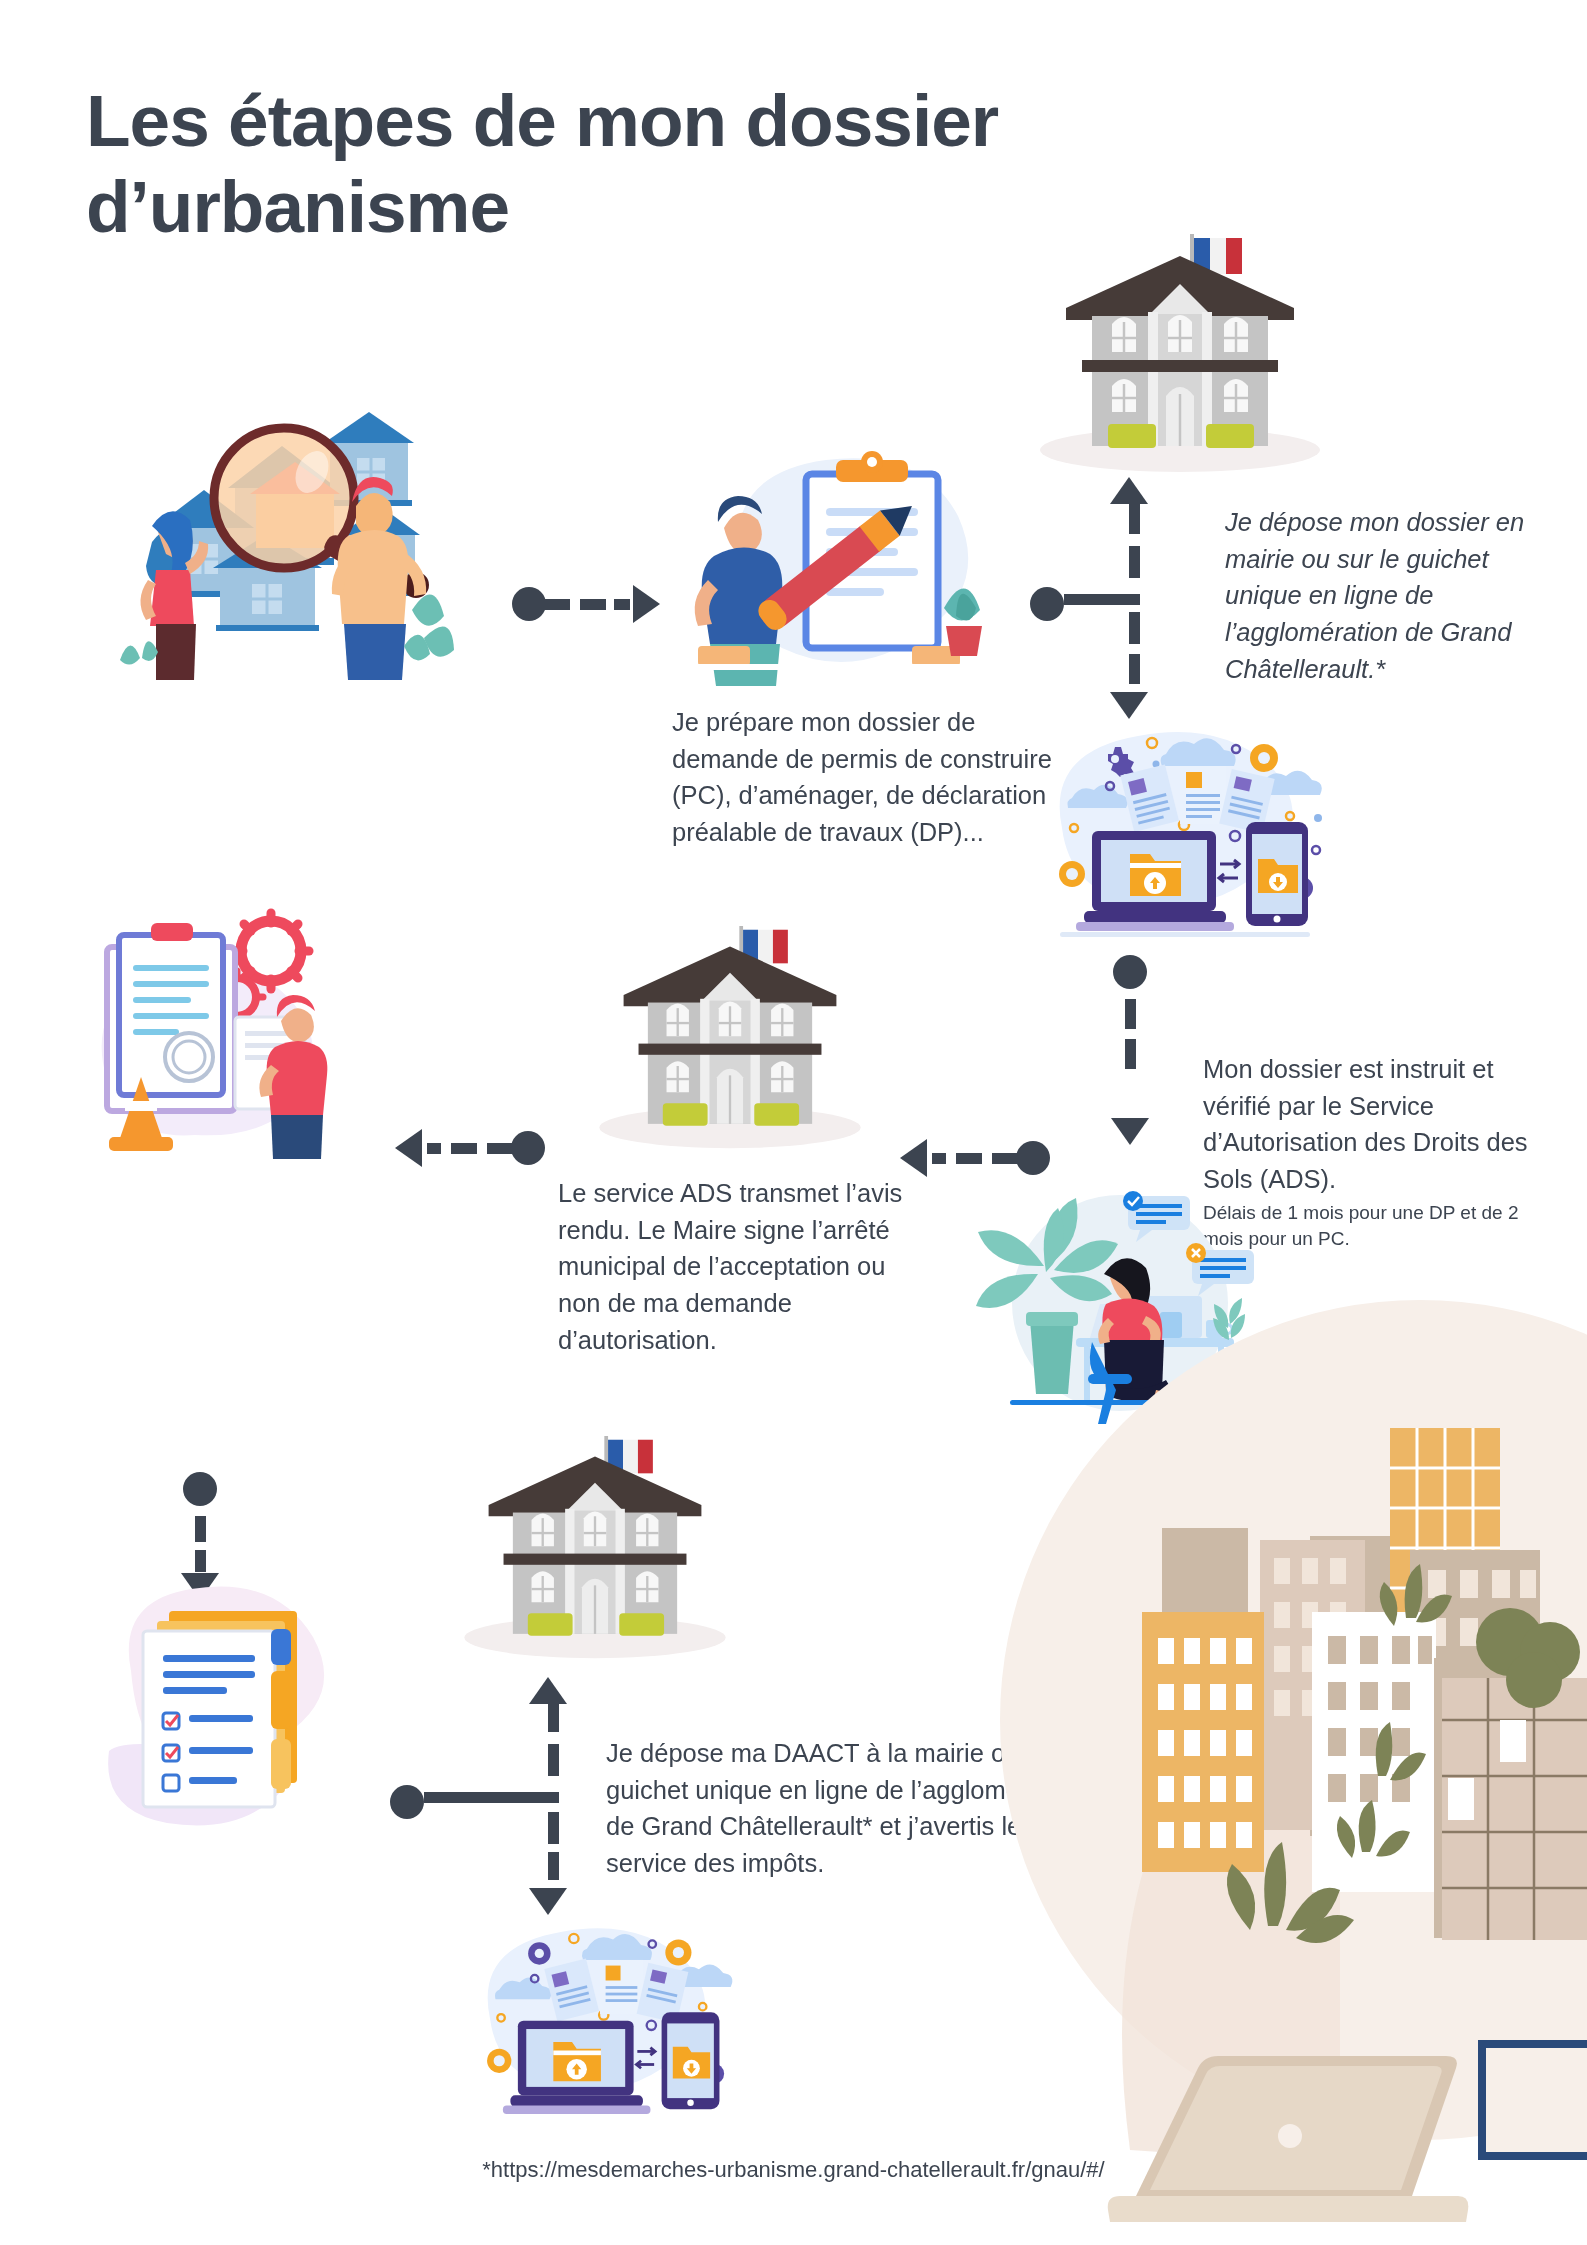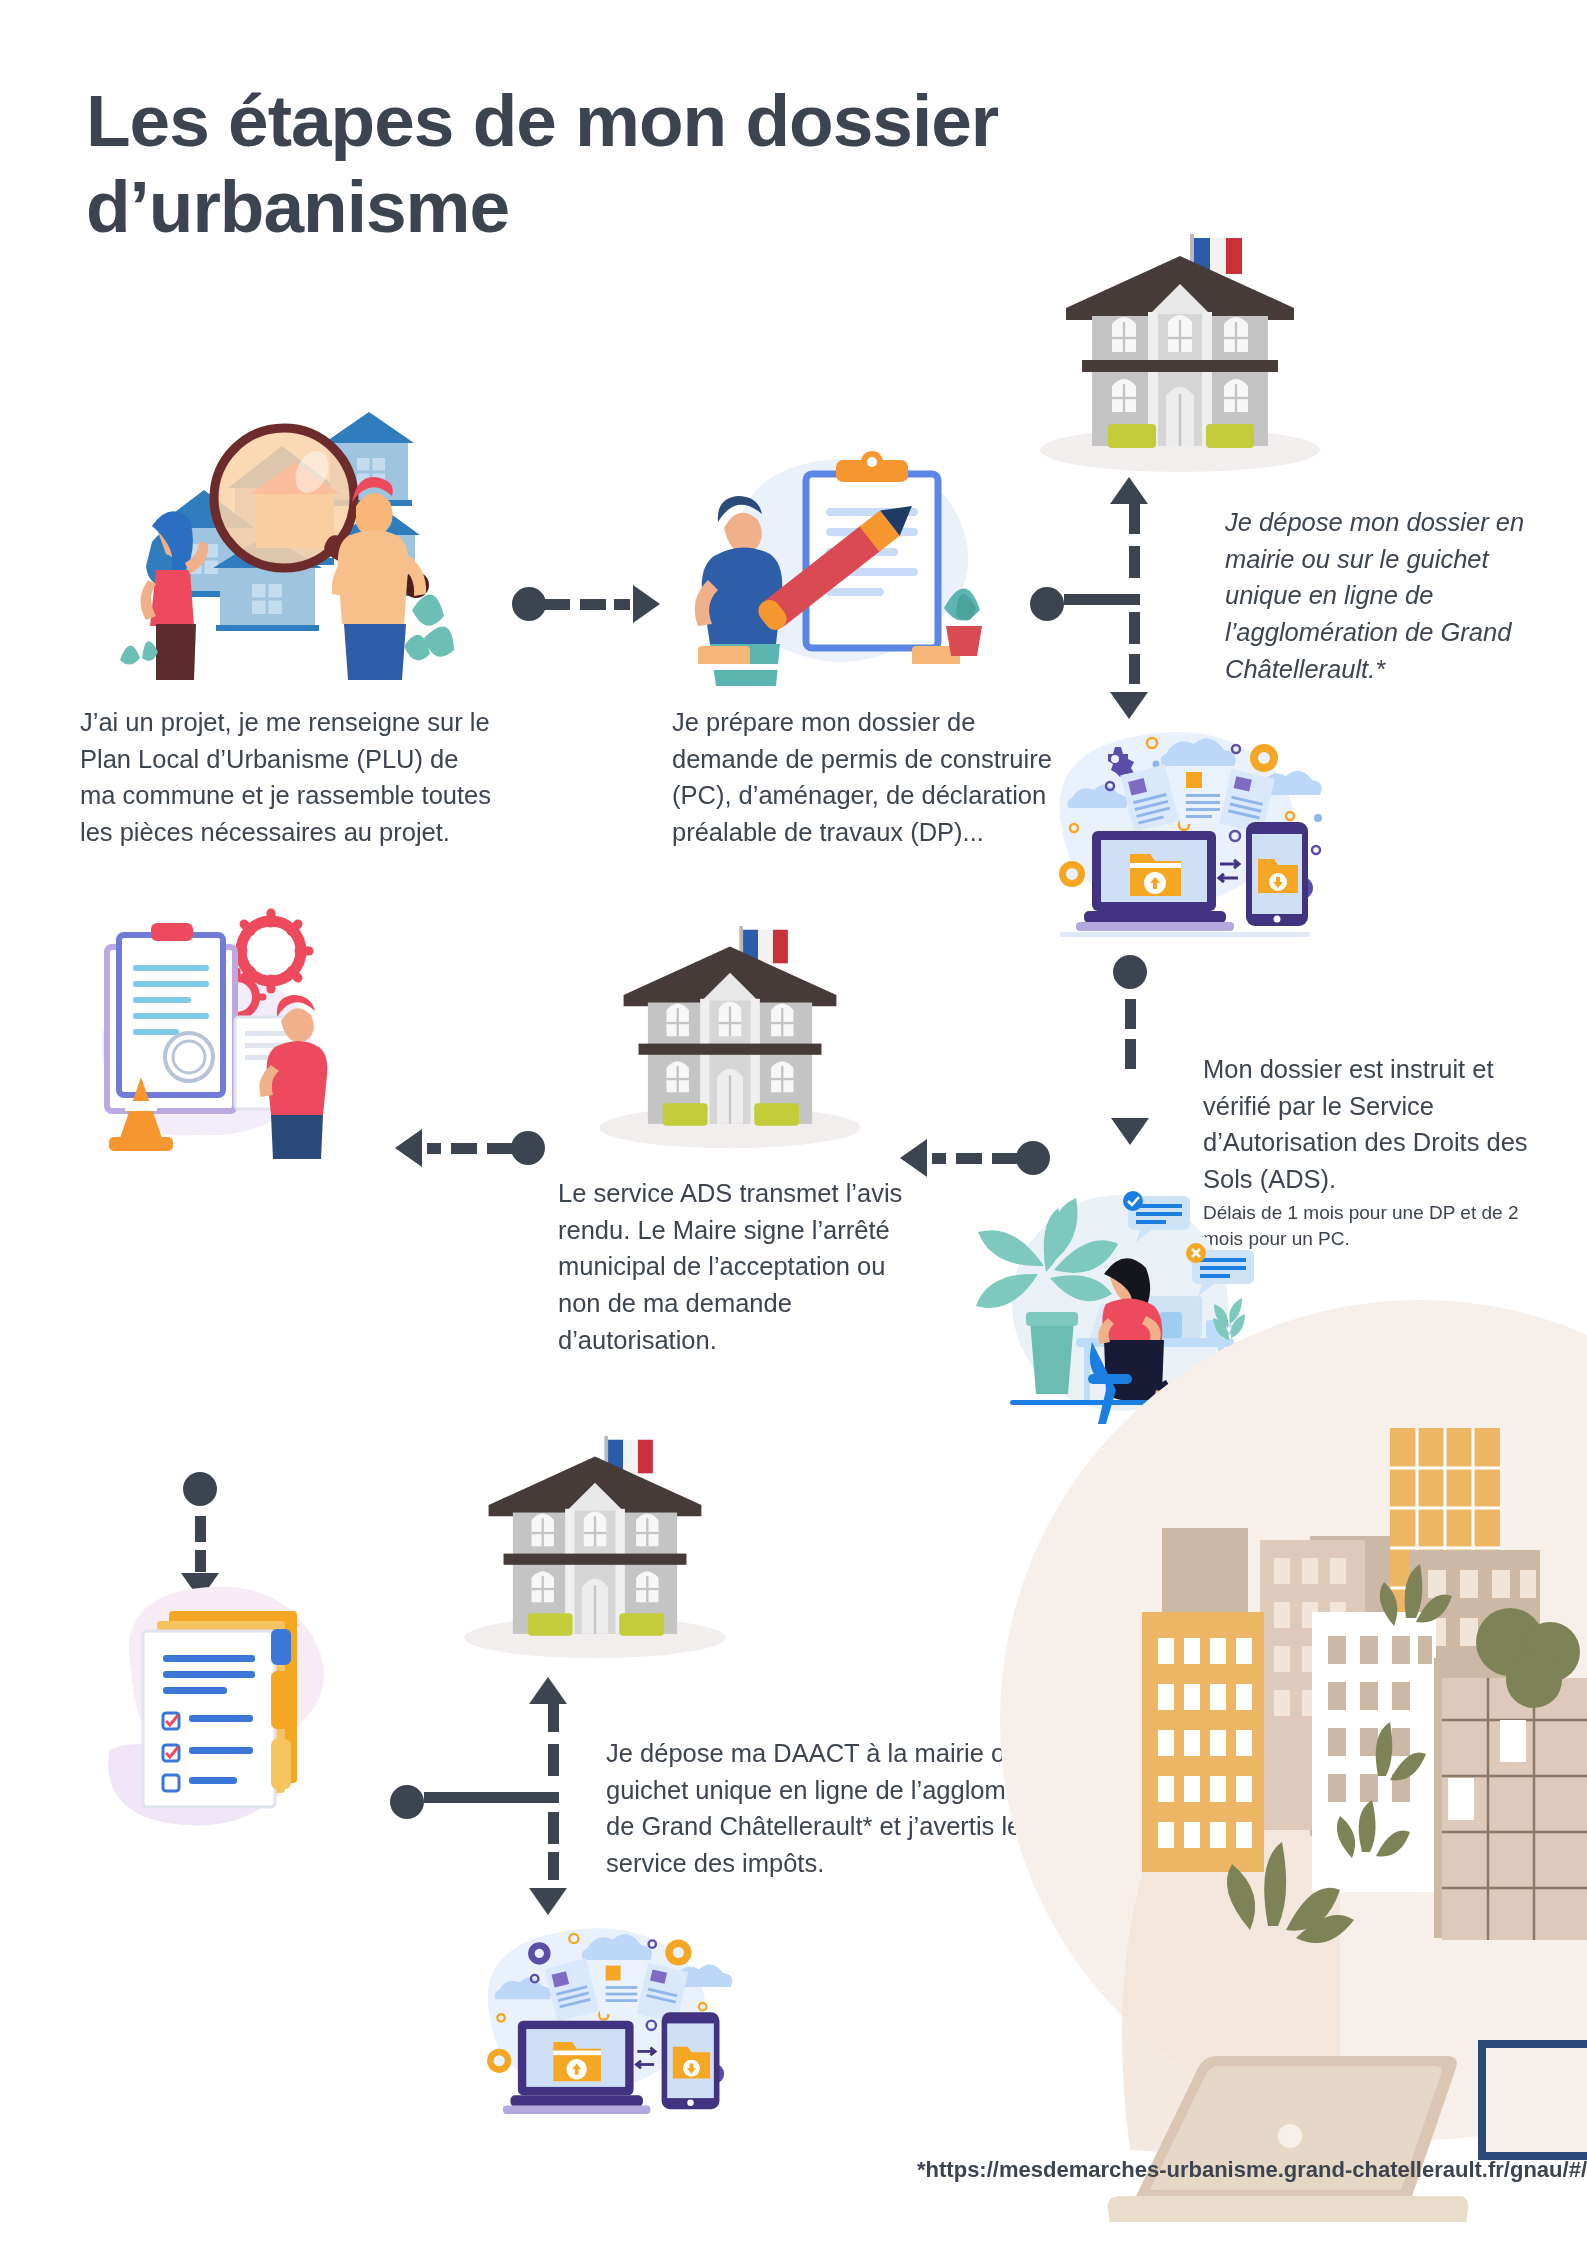--- a/index.html
+++ b/index.html
@@ -52,22 +52,22 @@
     border-top:27px solid #3c4450;}
   .arrow-d .seg{width:11px;left:50%;margin-left:-5.5px;}
 
   
   .bar{position:absolute;background:#3c4450;}
 
   .illus{position:absolute;}
   svg{display:block;overflow:visible;}
 
   .footnote{
-    position:absolute;left:0;top:2157px;width:1587px;text-align:right;
-    font-size:22px;color:#3c4450;font-weight:bold;
+    position:absolute;left:0;top:2157px;width:1587px;text-align:center;
+    font-size:22px;color:#3c4450;
   }
 </style>
 </head>
 <body>
 
 <div class="page">
 
   <div class="title">Les étapes de mon dossier d’urbanisme</div>
 
   <div class="illus" style="left:60px;top:410px;">
@@ -142,21 +142,20 @@
       </g>
 
       <g fill="#6cbfb4">
         <path d="M352 200 q22 -34 32 6 q-18 22 -32 -6z"></path>
         <path d="M364 228 q28 -28 30 12 q-20 18 -30 -12z"></path>
         <path d="M344 236 q18 -26 26 8 q-16 16 -26 -8z"></path>
       </g>
     </svg>
   </div>
 
-  <div class="tb" style="left:80px;top:704px;width:420px;">J’ai un projet, je me renseigne sur le Plan Local d’Urbanisme (PLU) de ma commune et je rassemble toutes les pièces nécessaires au projet.</div>
 
   <div class="conn arrow-r" style="left:512px;top:584px;width:148px;height:40px;">
     <span class="dot"></span>
     <span class="seg" style="left:30px;width:28px;"></span>
     <span class="seg" style="left:68px;width:26px;"></span>
     <span class="seg" style="left:102px;width:16px;"></span>
     <span class="head"></span>
   </div>
 
   <div class="illus" style="left:680px;top:450px;">

